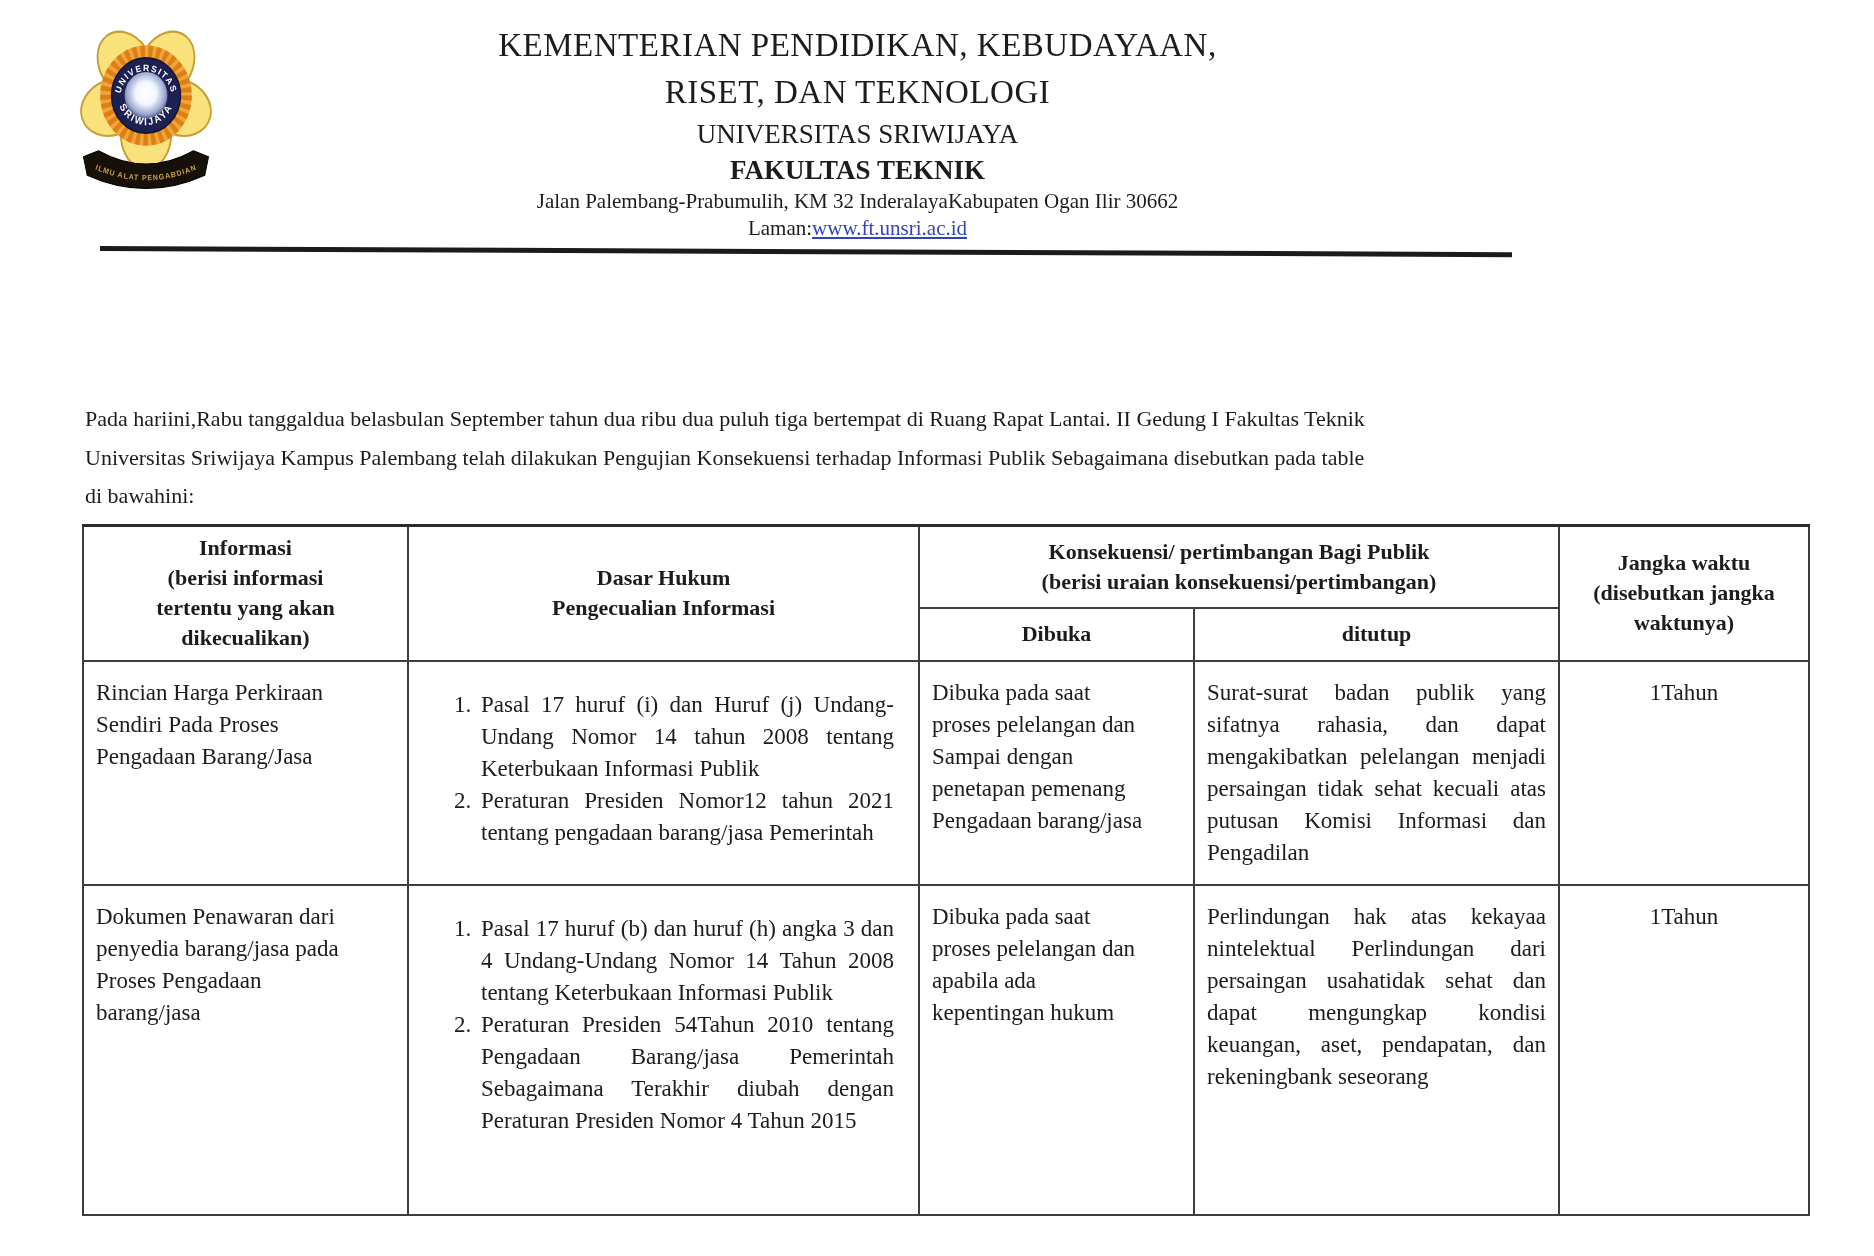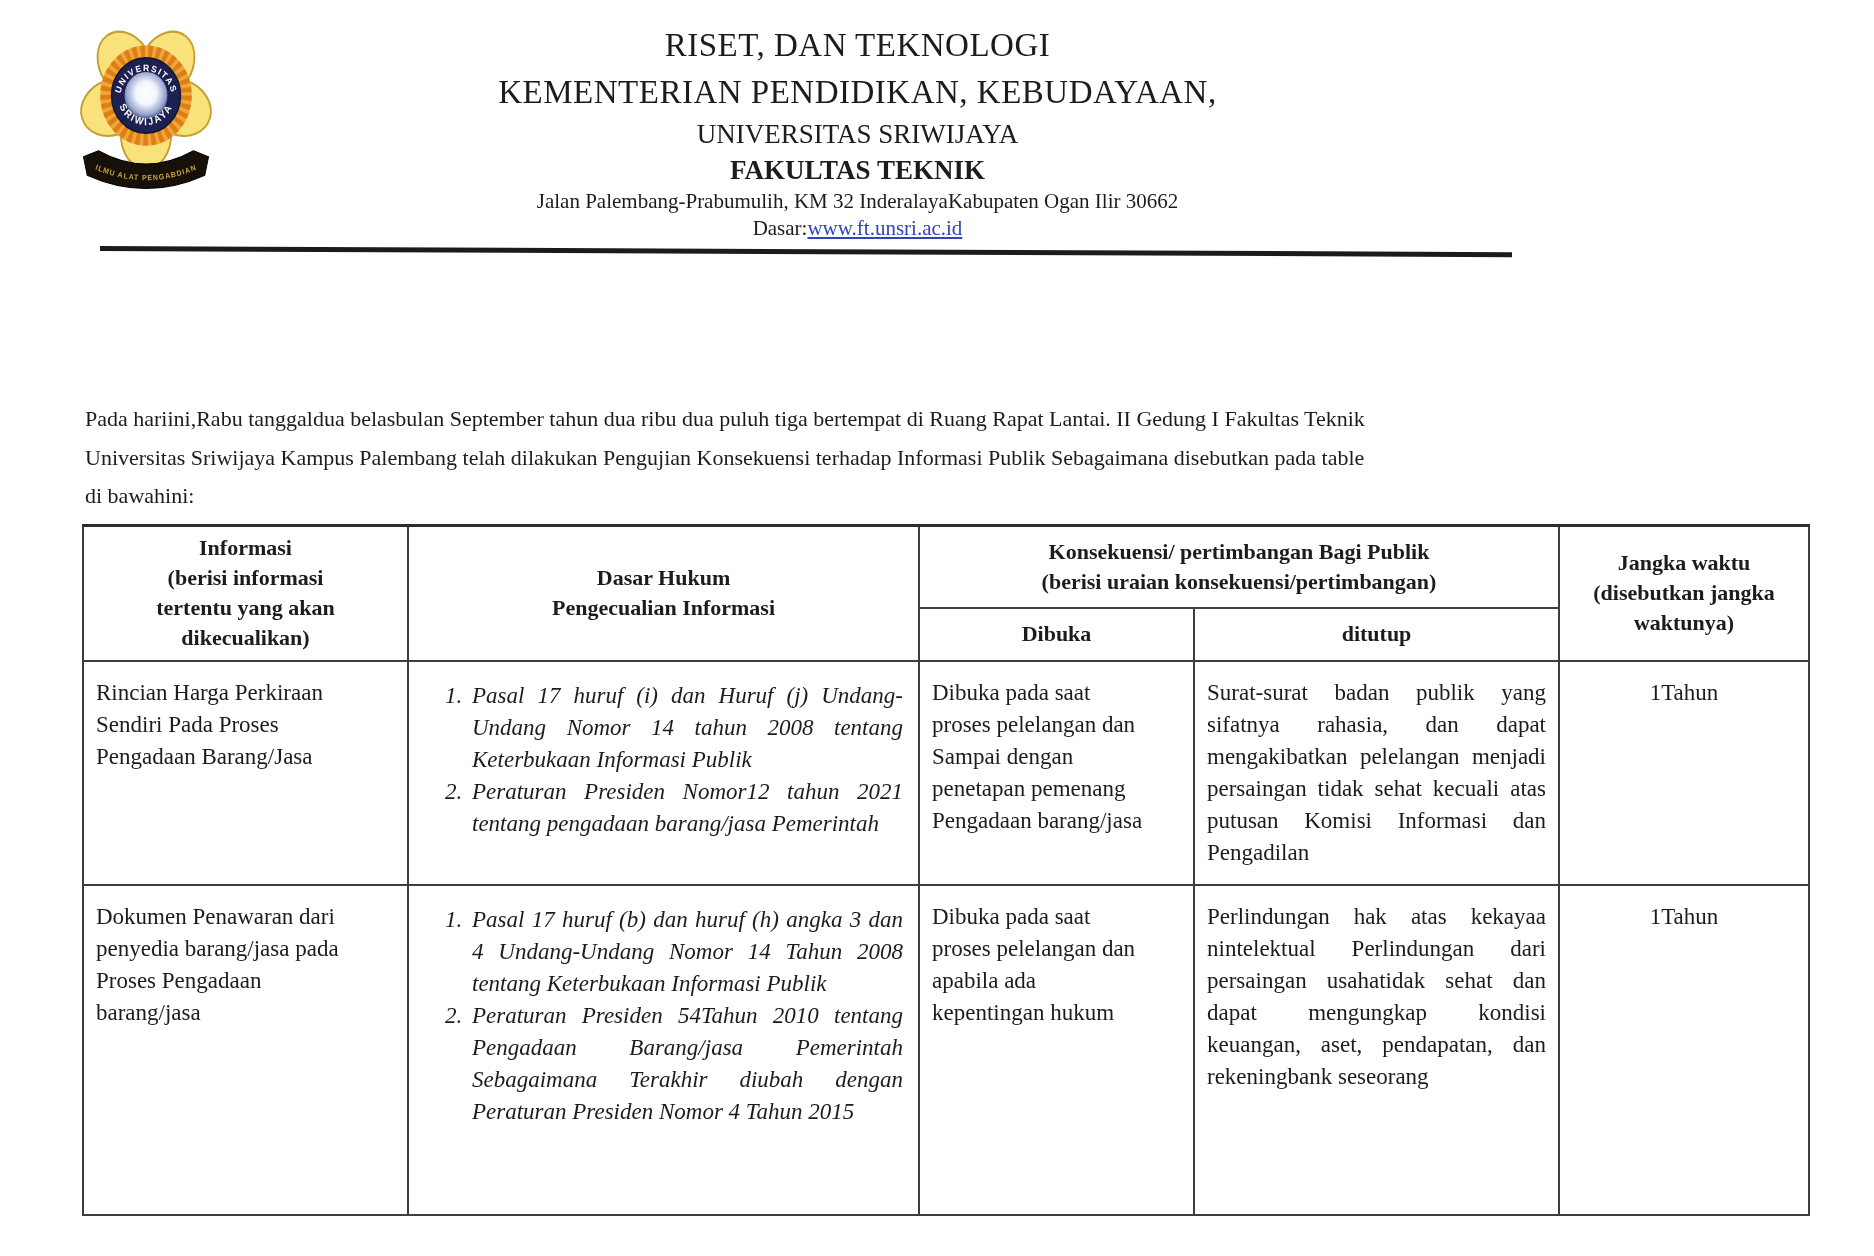--- a/index.html
+++ b/index.html
@@ -39,21 +39,21 @@
   th { font-size:22px; line-height:30px; font-weight:bold; text-align:center;
        vertical-align:middle; white-space:pre-line; padding:4px 8px; }
   td { font-size:23px; line-height:32px; vertical-align:top; padding:15px 12px; }
   tr.h-group { height:82px; }
   tr.h-sub   { height:53px; }
   tr.r1 { height:215px; }
   tr.r2 { height:330px; }
   .cell-info, .cell-dibuka { white-space:pre-line; }
   .cell-ditutup { text-align:justify; }
   .cell-jangka  { text-align:center; }
-  ol.dasar { margin:3px; padding-left:44px;font-style:italic; }
+  ol.dasar { margin:12px; padding-left:44px; }
   ol.dasar li { text-align:justify; padding-left:4px; }
 </style>
 </head>
 <body>
 
 <div class="page">
 
   <div class="logo-wrap">
     <svg viewBox="0 0 150 186" width="140" height="190" preserveAspectRatio="none">
       <defs>
@@ -87,26 +87,26 @@
         <textPath href="#arcBot" startOffset="50%" text-anchor="middle">SRIWIJAYA</textPath>
       </text>
       <path d="M8,132 L24,126 Q75,152 126,126 L142,132 L138,150 Q75,176 12,150 Z" fill="#161009" stroke="#000000" stroke-width="1"></path>
       <text font-family="Liberation Sans, sans-serif" font-size="7.5" font-weight="bold" fill="#c9a43c" letter-spacing="1">
         <textPath href="#ribbonPath" startOffset="50%" text-anchor="middle">ILMU ALAT PENGABDIAN</textPath>
       </text>
     </svg>
   </div>
 
   <div class="hdr">
+    <div class="ministry">KEMENTERIAN PENDIDIKAN, KEBUDAYAAN,</div>
     <div class="ministry">RISET, DAN TEKNOLOGI</div>
-    <div class="ministry">KEMENTERIAN PENDIDIKAN, KEBUDAYAAN,</div>
     <div class="univ">UNIVERSITAS SRIWIJAYA</div>
     <div class="fac">FAKULTAS TEKNIK</div>
     <div class="addr">Jalan Palembang-Prabumulih, KM 32 InderalayaKabupaten Ogan Ilir 30662</div>
-    <div class="web"><span>Dasar:</span><a href="www.ft.unsri.ac.id">www.ft.unsri.ac.id</a></div>
+    <div class="web"><span>Laman:</span><a href="www.ft.unsri.ac.id">www.ft.unsri.ac.id</a></div>
   </div>
 
   <div class="rule"></div>
 
 
   <div class="intro">Pada hariini,Rabu tanggaldua belasbulan September tahun dua ribu dua puluh tiga bertempat di Ruang Rapat Lantai. II Gedung I Fakultas Teknik
 Universitas Sriwijaya Kampus Palembang telah dilakukan Pengujian Konsekuensi terhadap Informasi Publik Sebagaimana disebutkan pada table
 di bawahini:</div>
 
   <table class="konsekuensi">

